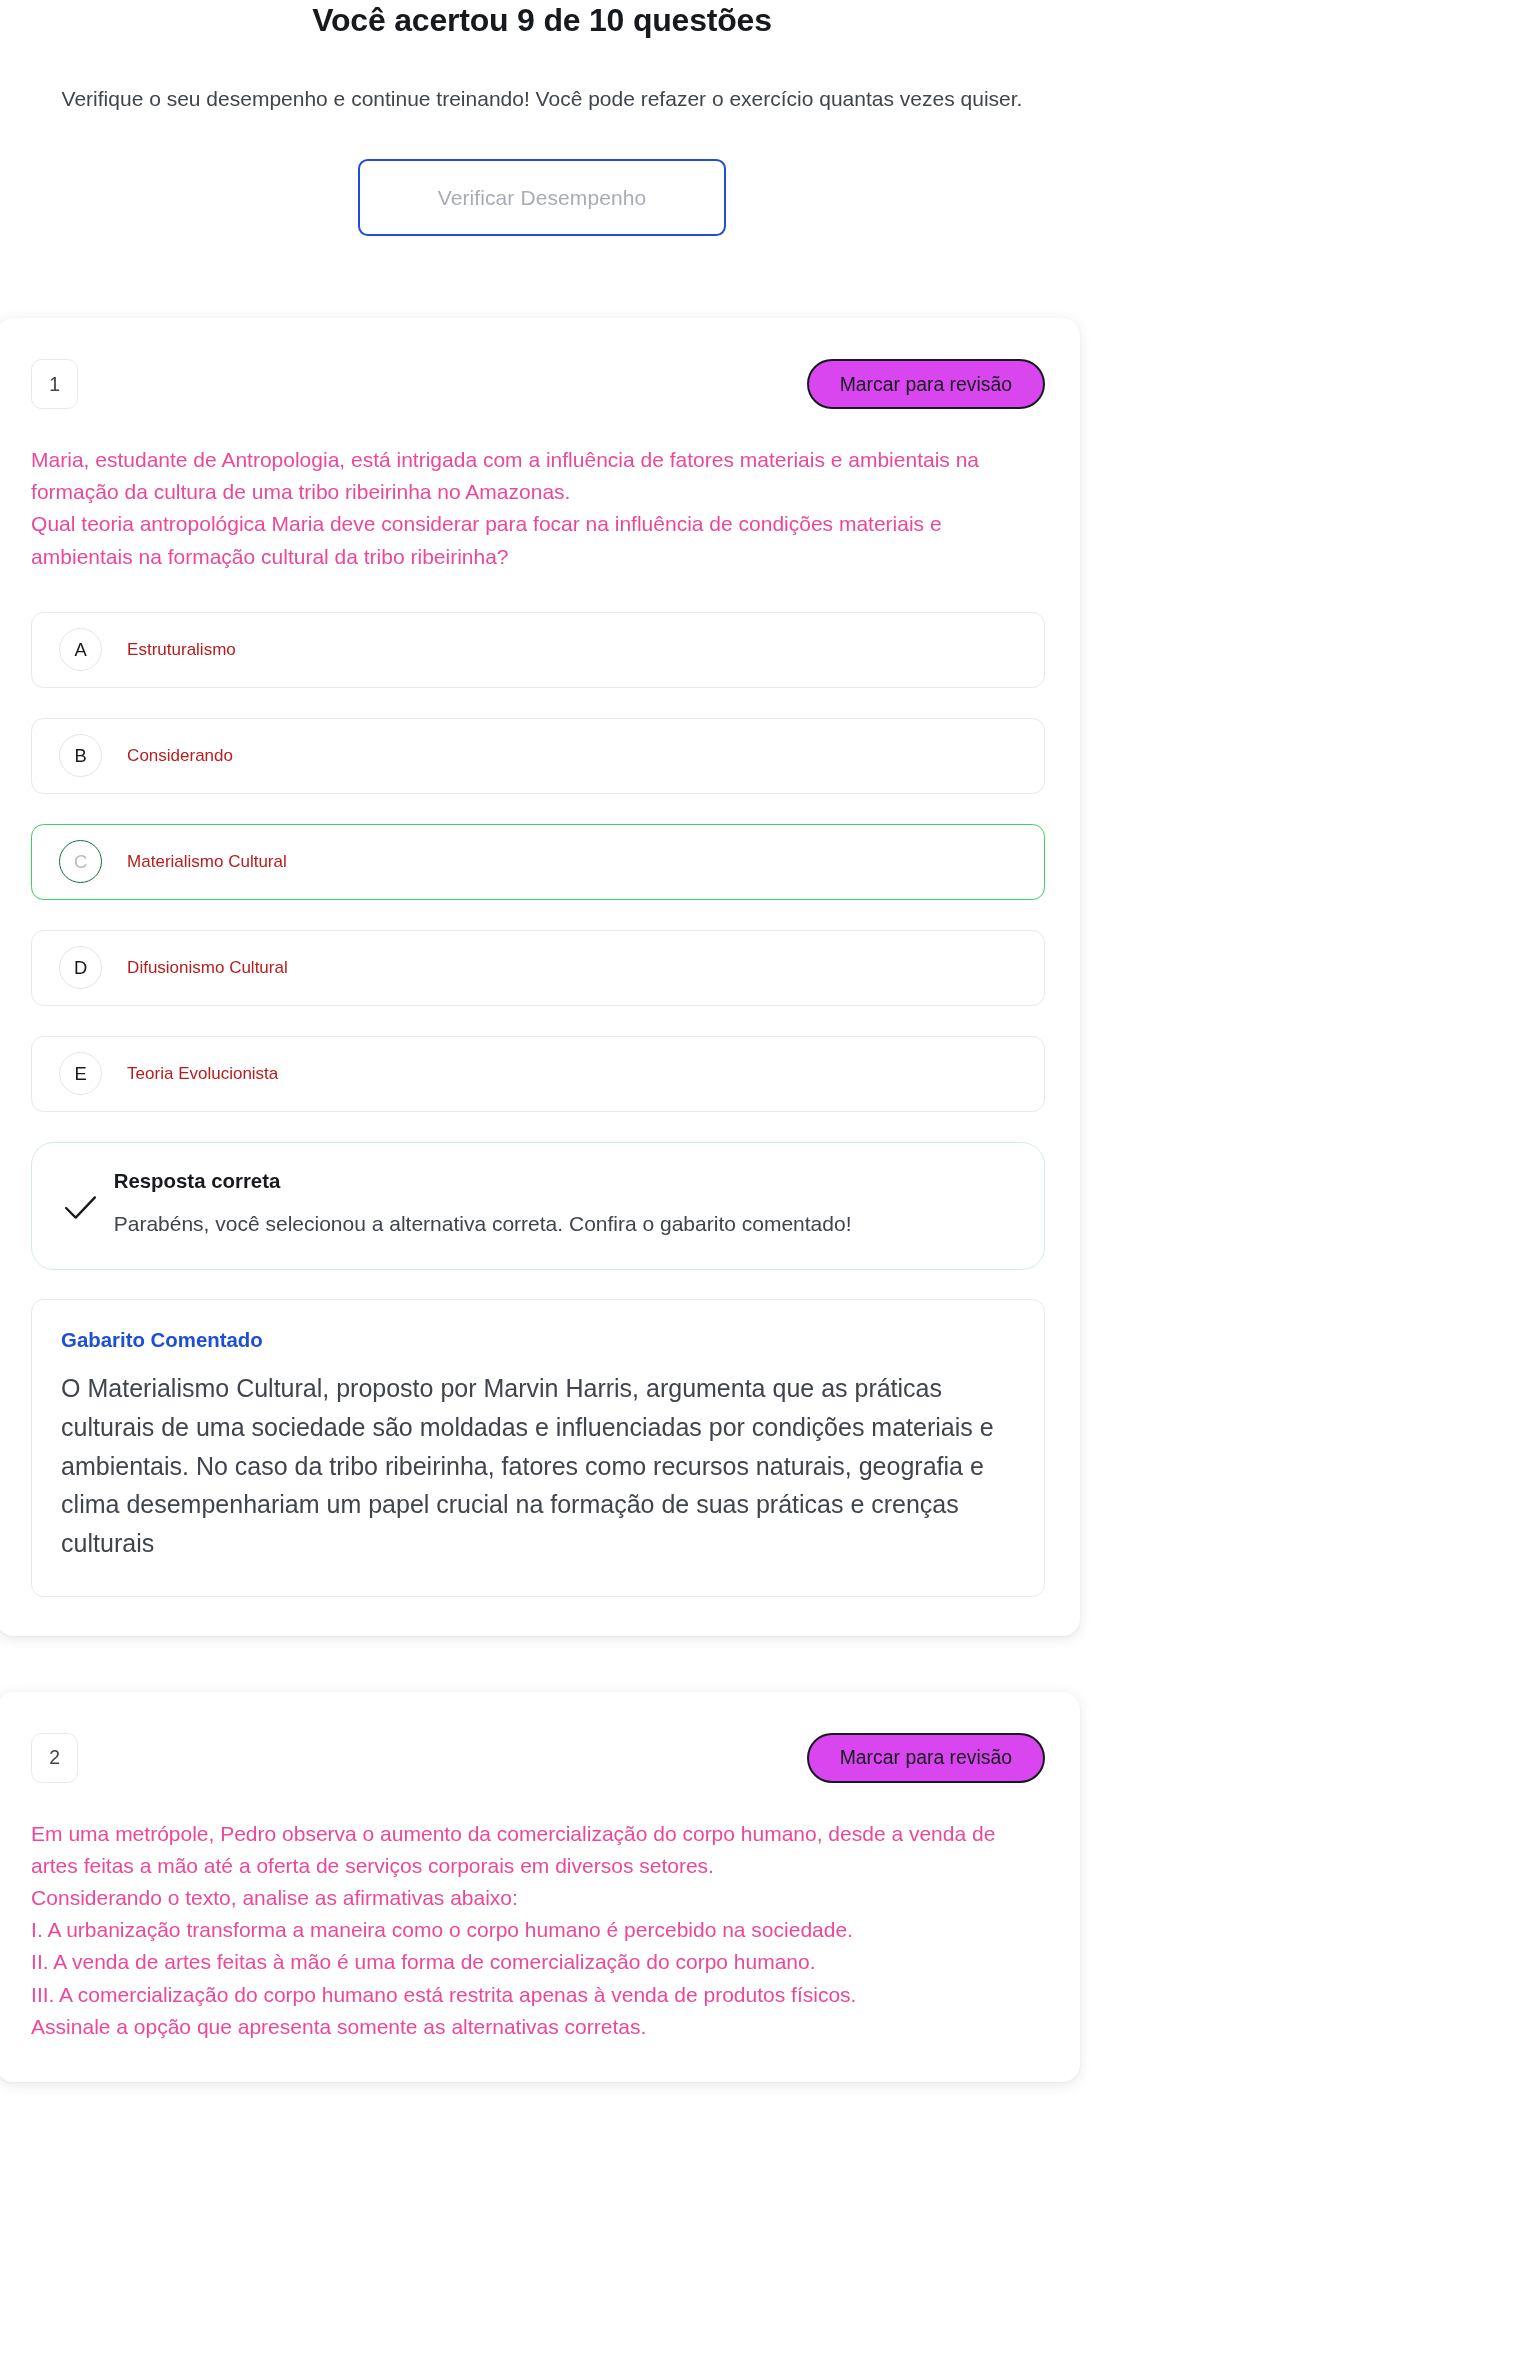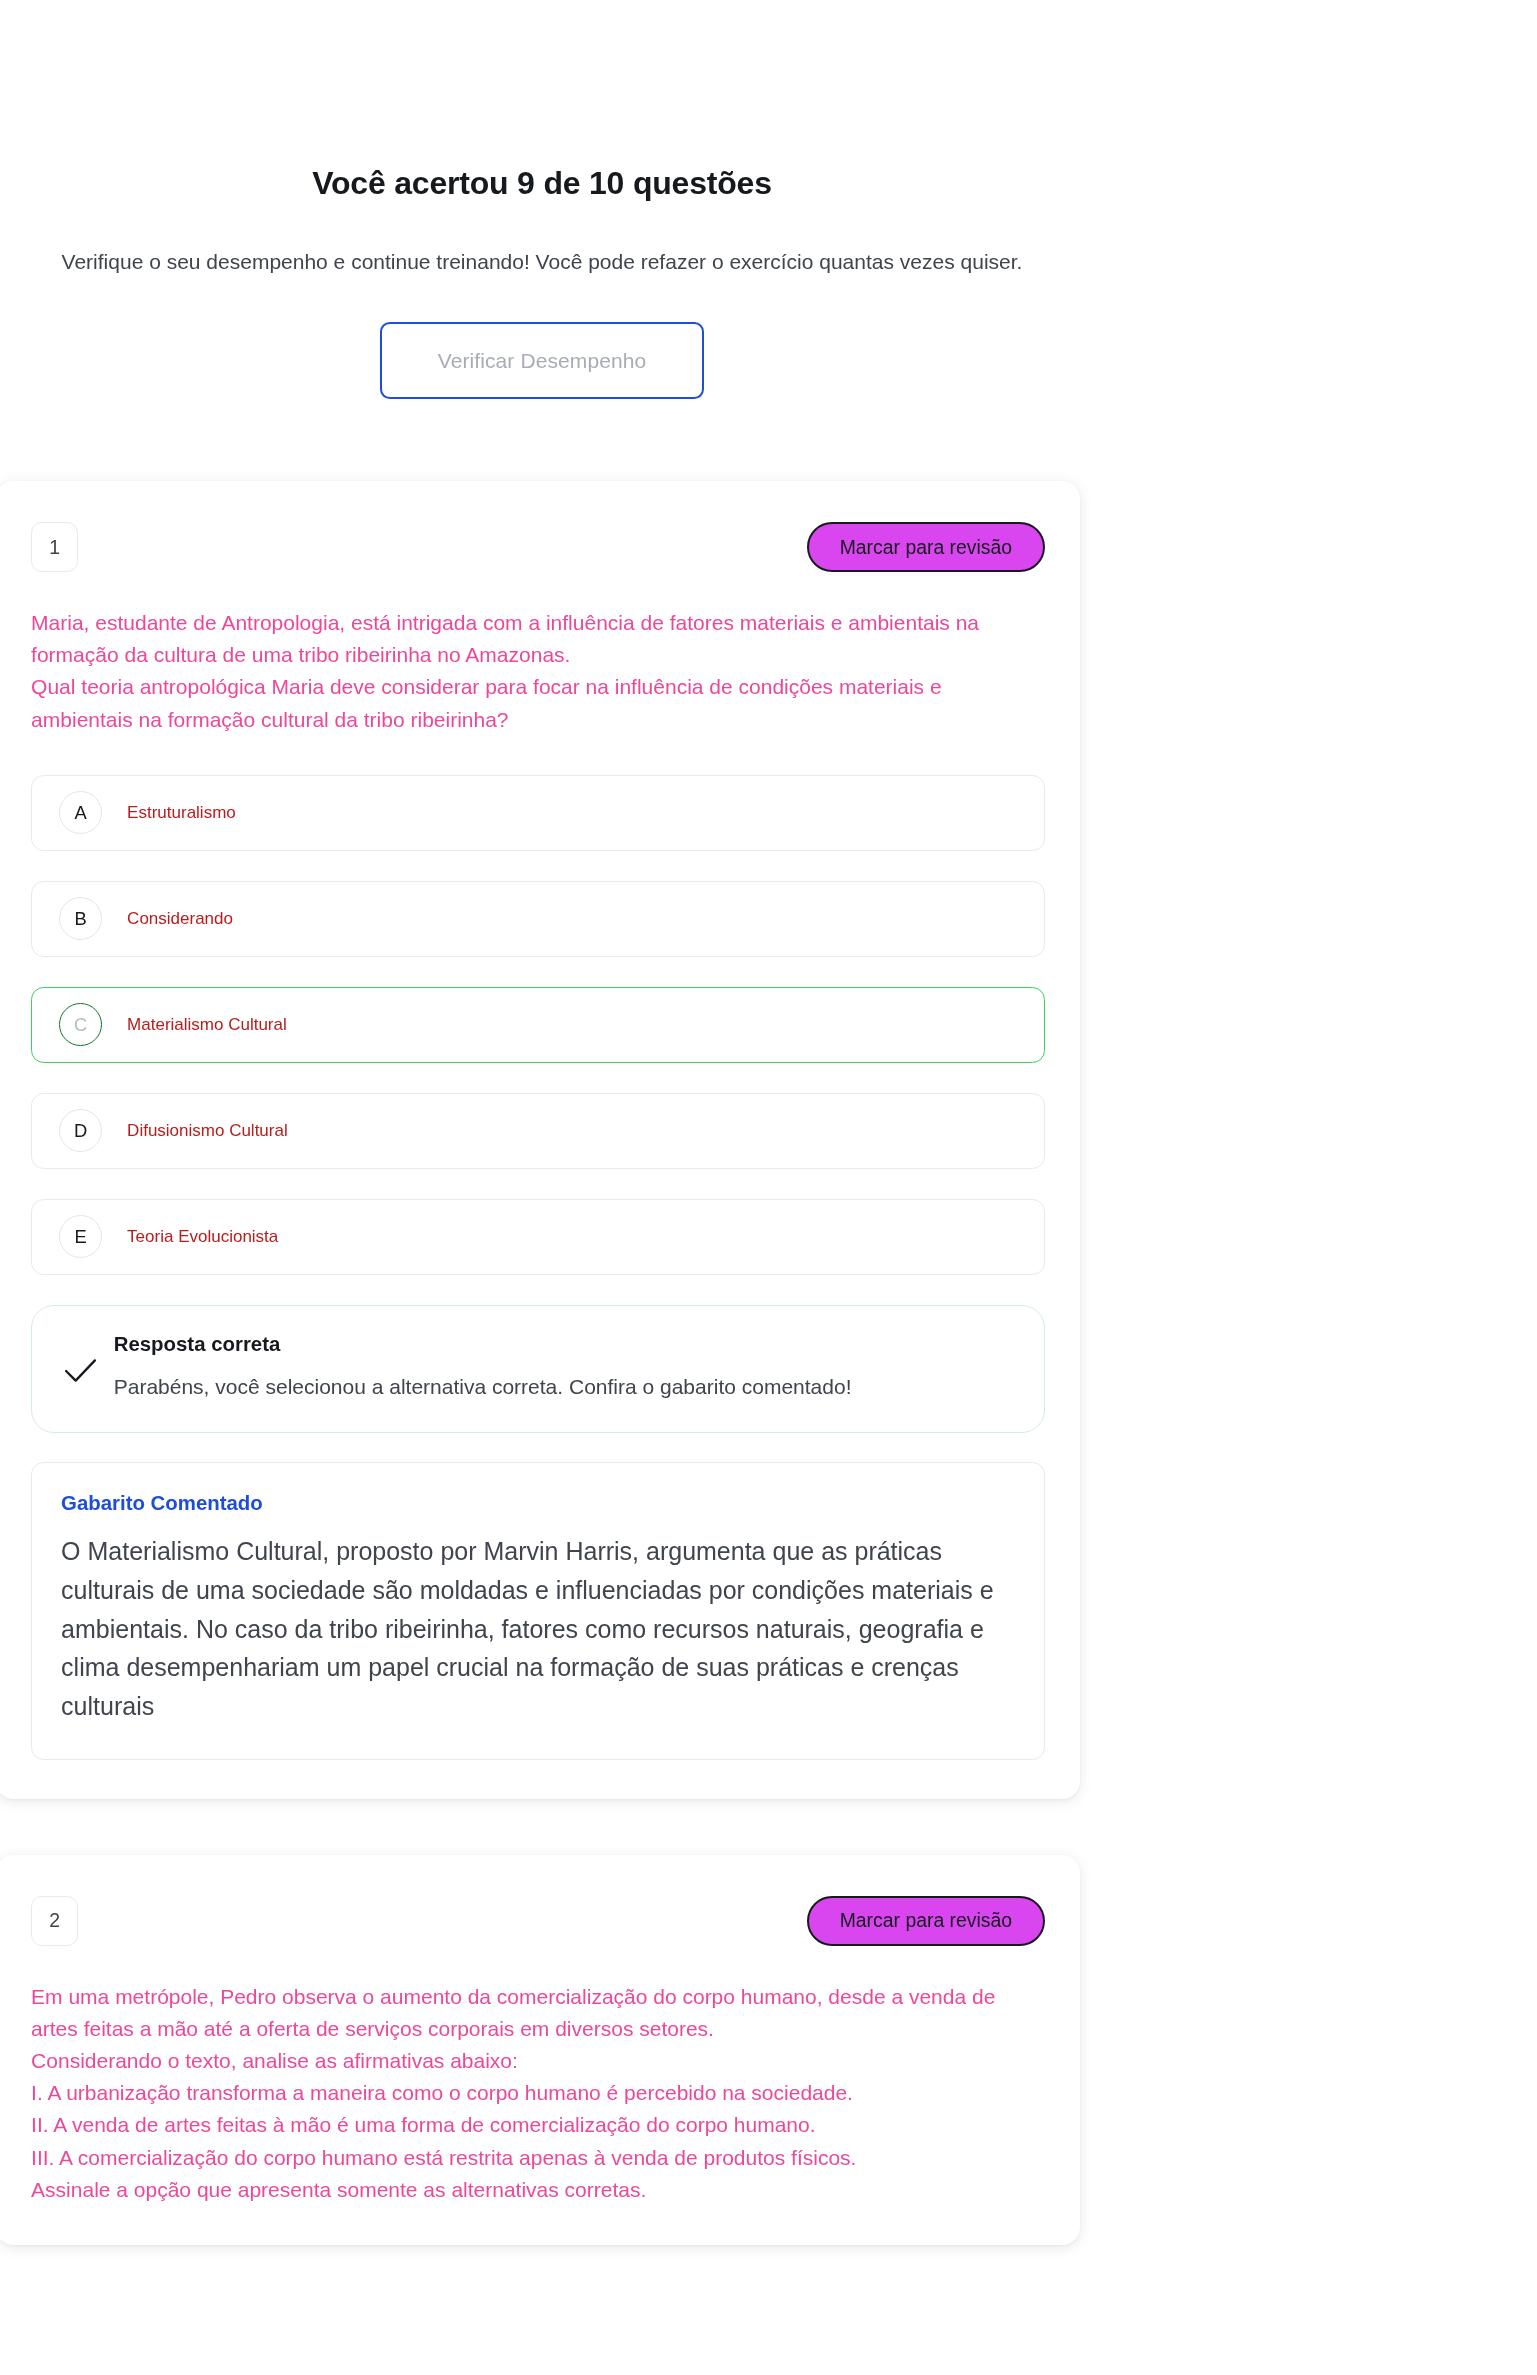--- a/index.html
+++ b/index.html
@@ -12,21 +12,20 @@
     height: 2375px;
     font-family: "Liberation Sans", sans-serif;
     -webkit-font-smoothing: antialiased;
     overflow: hidden;
     position: relative;
   }
 
   
   .result-header {
     width: 1084px;
-    padding-top: 163px;
     text-align: center;
     box-sizing: border-box;
   }
   .result-title {
     font-size: 32px;
     font-weight: 700;
     color: #16191d;
     letter-spacing: -0.2px;
     margin: 0;
     line-height: 1.3;
@@ -41,21 +40,21 @@
   }
   .verify-btn-wrap {
     margin-top: 44px;
     display: flex;
     justify-content: center;
   }
   .verify-btn {
     border: 2.4px solid #1f4fd8;
     background: #ffffff;
     border-radius: 9.7px;
-    width: 324px;
+    width: 368px;
     height: 77px;
     font-size: 21px;
     color: #a8adb5;
     font-family: "Liberation Sans", sans-serif;
     cursor: pointer;
     letter-spacing: 0.1px;
   }
 
   
   .cards {

